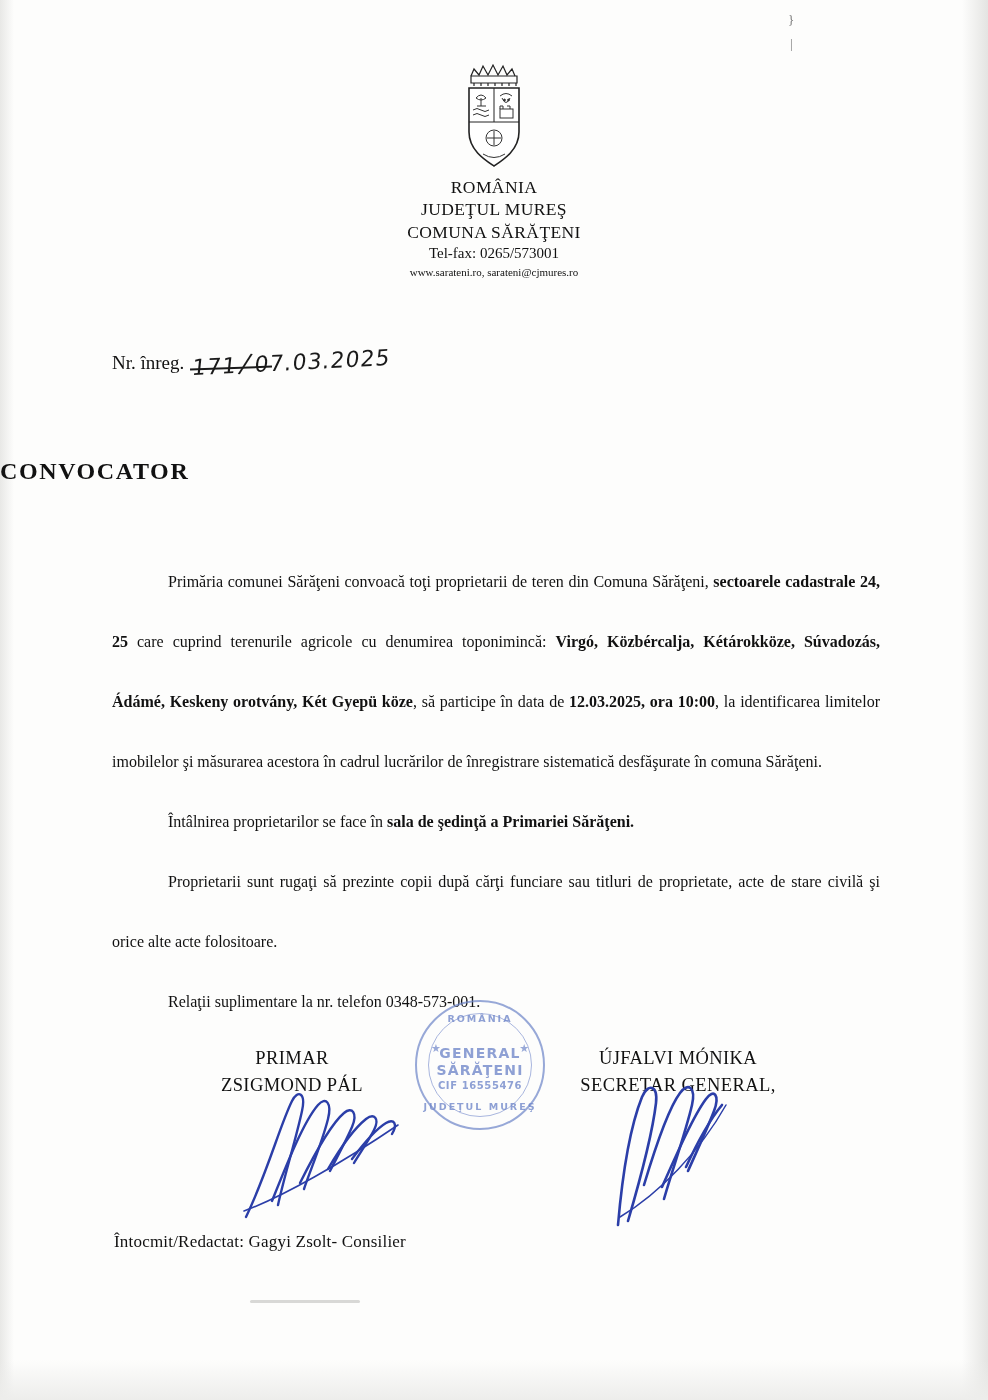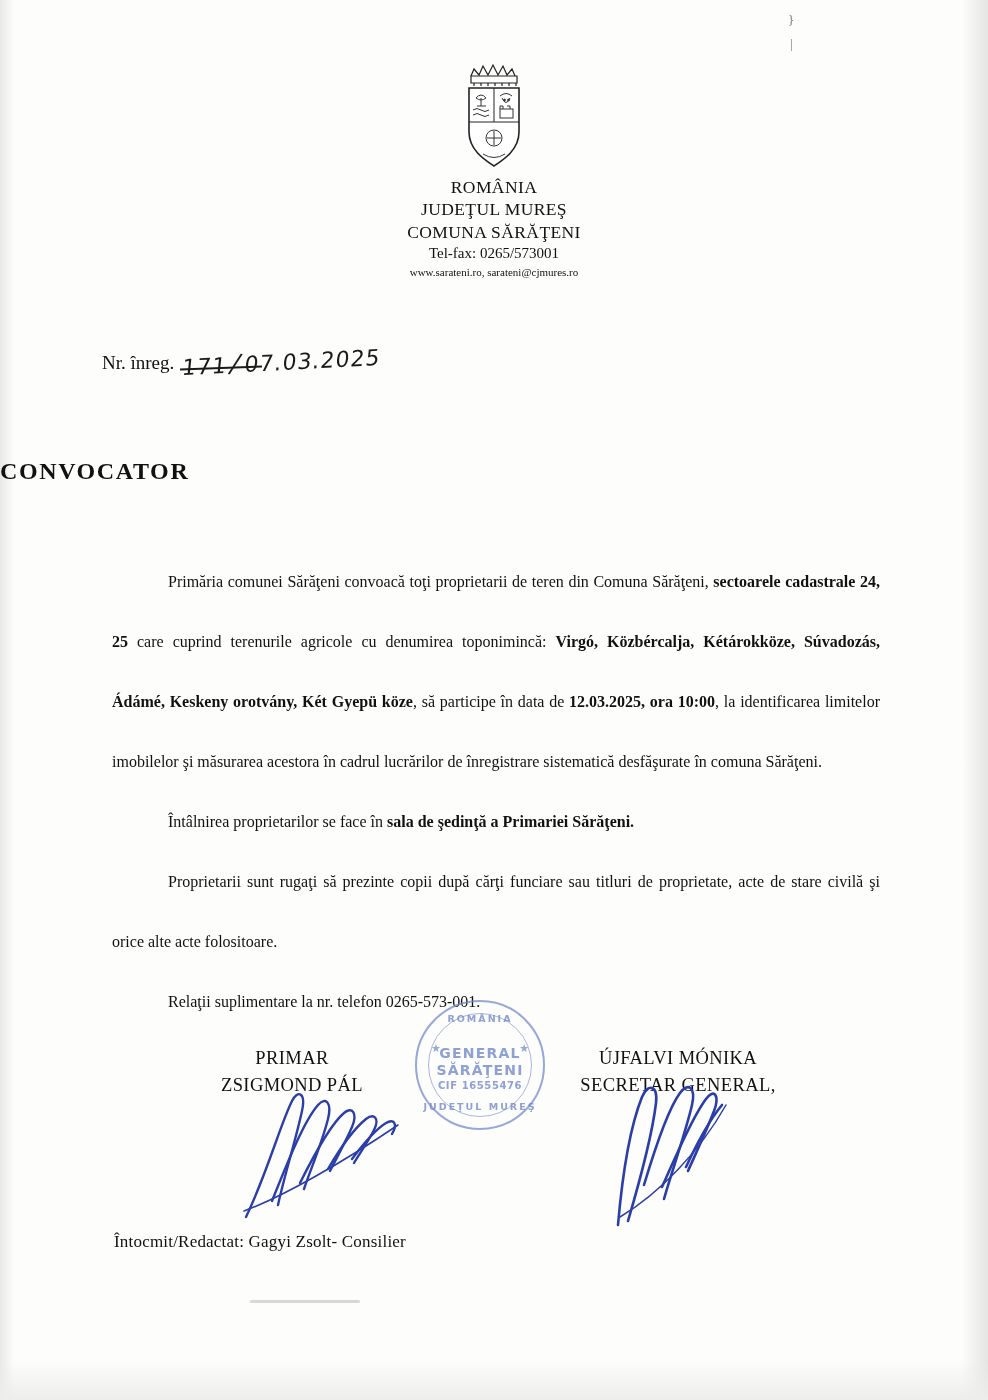--- a/index.html
+++ b/index.html
@@ -80,21 +80,21 @@
   }
   .hdr-5 {
     font-size: 11px;
     margin-top: 2px;
   }
 
   
   .reg-row {
     position: absolute;
     top: 345px;
-    left: 102px;
+    left: 112px;
     display: flex;
     align-items: baseline;
     gap: 8px;
   }
   .reg-label {
     font-size: 19px;
   }
   .reg-hand {
     font-family: "DejaVu Sans", sans-serif;
     font-size: 22px;
@@ -310,21 +310,21 @@
     </span>
     <span class="reg-underline"></span>
   </div>
 
   <div class="doc-title">CONVOCATOR</div>
 
   <div class="body-text">
     <p id="p1"><span>Primăria comunei Sărăţeni convoacă toţi proprietarii de teren din Comuna Sărăţeni, </span><b>sectoarele cadastrale 24, 25</b><span> care cuprind terenurile agricole cu denumirea toponimincă: </span><b>Virgó, Közbércalja, Kétárokköze, Súvadozás, Ádámé, Keskeny orotvány, Két Gyepü köze</b><span>, să participe în data de </span><b>12.03.2025, ora 10:00</b><span>, la identificarea limitelor imobilelor şi măsurarea acestora în cadrul lucrărilor de înregistrare sistematică desfăşurate în comuna Sărăţeni.</span></p>
     <p id="p3"><span>Întâlnirea proprietarilor se face în </span><b>sala de şedinţă a Primariei Sărăţeni.</b></p>
     <p id="p2"><span>Proprietarii sunt rugaţi să prezinte copii după cărţi funciare sau titluri de proprietate, acte de stare civilă şi orice alte acte folositoare.</span></p>
-    <p id="p4"><span>Relaţii suplimentare la nr. telefon 0265-573-001.</span></p>
+    <p id="p4"><span>Relaţii suplimentare la nr. telefon 0348-573-001.</span></p>
   </div>
 
   <div class="sig-block sig-left">
     <div>PRIMAR</div>
     <div>ZSIGMOND PÁL</div>
   </div>
 
   <div class="sig-block sig-right">
     <div>ÚJFALVI MÓNIKA</div>
     <div>SECRETAR GENERAL,</div>

